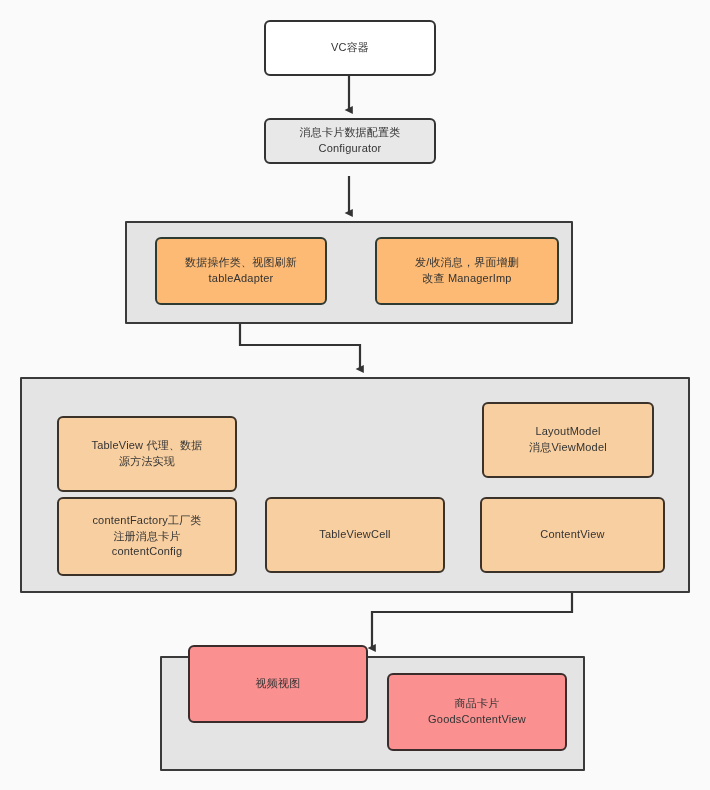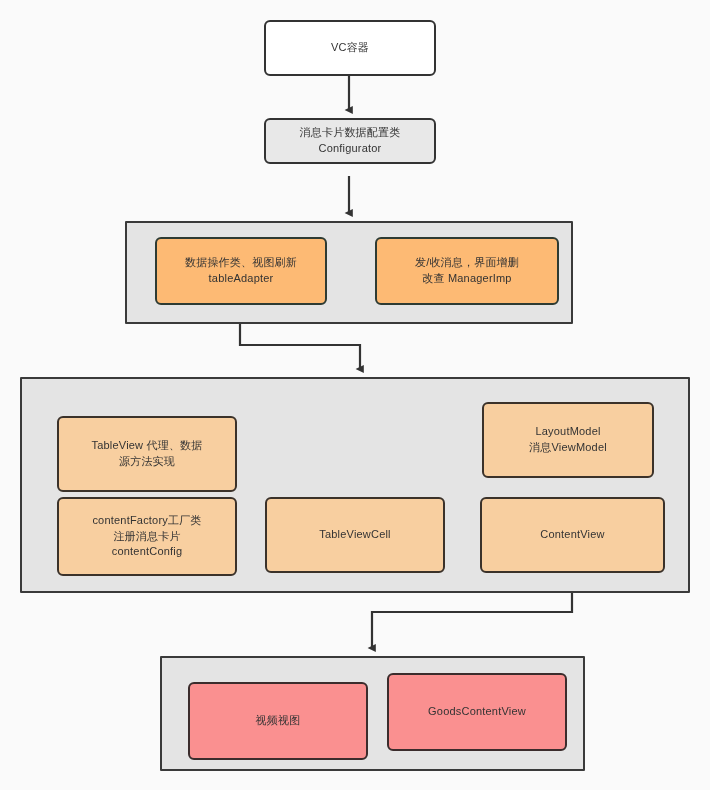--- a/index.html
+++ b/index.html
@@ -131,25 +131,26 @@
   <div class="node orange" style="left:265px; top:497px; width:180px; height:76px;text-align:center;">
     <span>TableViewCell</span>
   </div>
 
   <div class="node orange" style="left:480px; top:497px; width:185px; height:76px;">
     <span>ContentView</span>
   </div>
 
   <div class="group" style="left:160px; top:656px; width:425px; height:115px;"></div>
 
-  <div class="node pink" style="left:188px; top:682px; width:180px; height:78px;">
+  <div class="node pink" style="left:188px; top:645px; width:180px; height:78px;">
     <div>
       <span>视频视图</span>
     </div>
   </div>
 
   <div class="node pink" style="left:387px; top:673px; width:180px; height:78px;">
     <div>
+      <span>商品卡片</span>
       <span>GoodsContentView</span>
     </div>
   </div>
 
 </div>
 
 </body></html>

